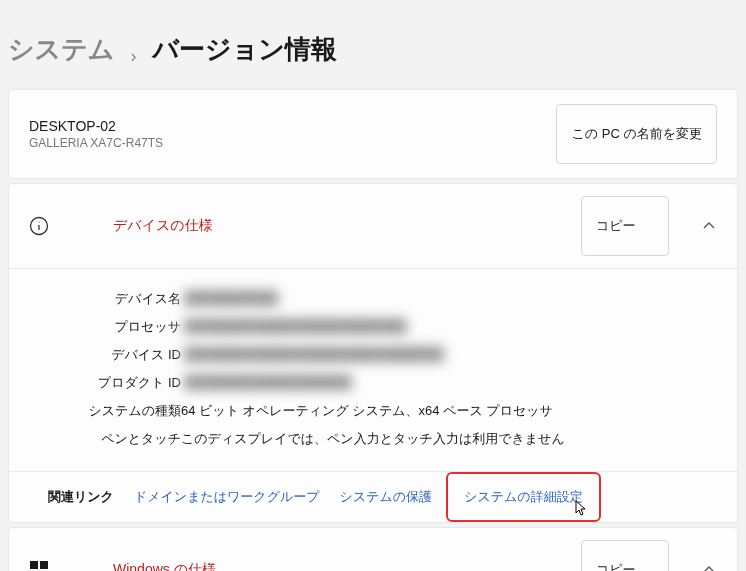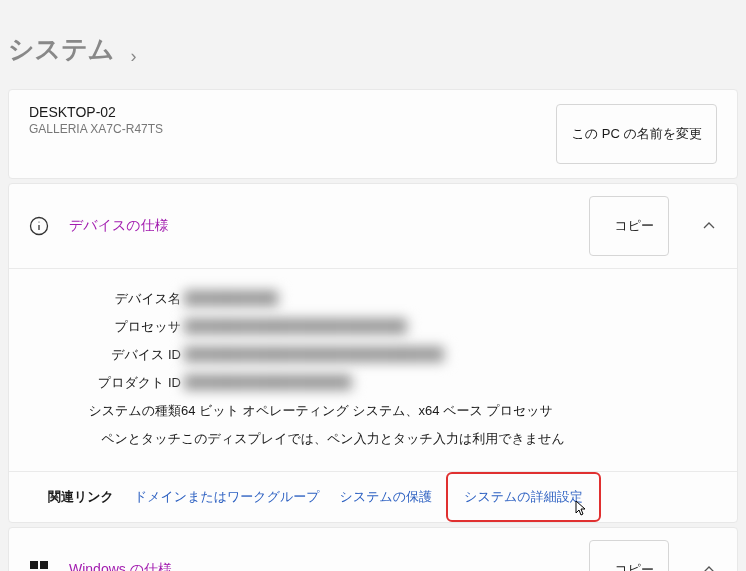--- a/index.html
+++ b/index.html
@@ -36,21 +36,21 @@
     }
     .card {
       background: #fdfdfd;
       border: 1px solid #e8e8e8;
       border-radius: 4px;
       margin: 4px 8px 4px 8px;
     }
     .pc-header {
       padding: 14px 20px;
       display: flex;
-      align-items: flex-start;
+      align-items: center;
       justify-content: space-between;
     }
     .pc-names {
       display: flex;
       flex-direction: column;
     }
     .pc-name {
       font-size: 14px;
       color: #1a1a1a;
     }
@@ -62,41 +62,42 @@
     .btn {
       background: #fdfdfd;
       border: 1px solid #d6d6d6;
       border-radius: 4px;
       padding: 20px 14px;
       font-size: 13px;
       color: #1a1a1a;
       cursor: pointer;
     }
     .btn-copy {
-      width: 80px;
-      text-align: right;
+      width: 88px;
+      text-align: left;
     }
     .section-header {
       display: flex;
       align-items: center;
       padding: 12px 18px;
       gap: 18px;
     }
     .section-icon {
       width: 24px;
       height: 24px;
       display: flex;
       align-items: center;
       justify-content: center;
       color: #333;
     }
     .section-title {
       flex: 1;
       font-size: 14px;
-      color: #a21caf;
+      color: #b91c1c;
+      margin-left: 44px;
     }
     .chevron {
       width: 20px;
       display: flex;
       align-items: center;
       justify-content: center;
       color: #555;
       cursor: pointer;
       margin-left: 12px;
     }
@@ -177,20 +178,21 @@
     .win-spec-table {
       padding: 12px 20px 0 64px;
     }
   </style>
 </head>
 <body>
 
 <div class="breadcrumb">
   <span class="breadcrumb-link">システム</span>
   <span class="breadcrumb-sep">›</span>
+  <span class="breadcrumb-current">バージョン情報</span>
 </div>
 
 <div class="card">
   <div class="pc-header">
     <div class="pc-names">
       <div class="pc-name">DESKTOP-02</div>
       <div class="pc-model">GALLERIA XA7C-R47TS</div>
     </div>
     <button class="btn">この PC の名前を変更</button>
   </div>

